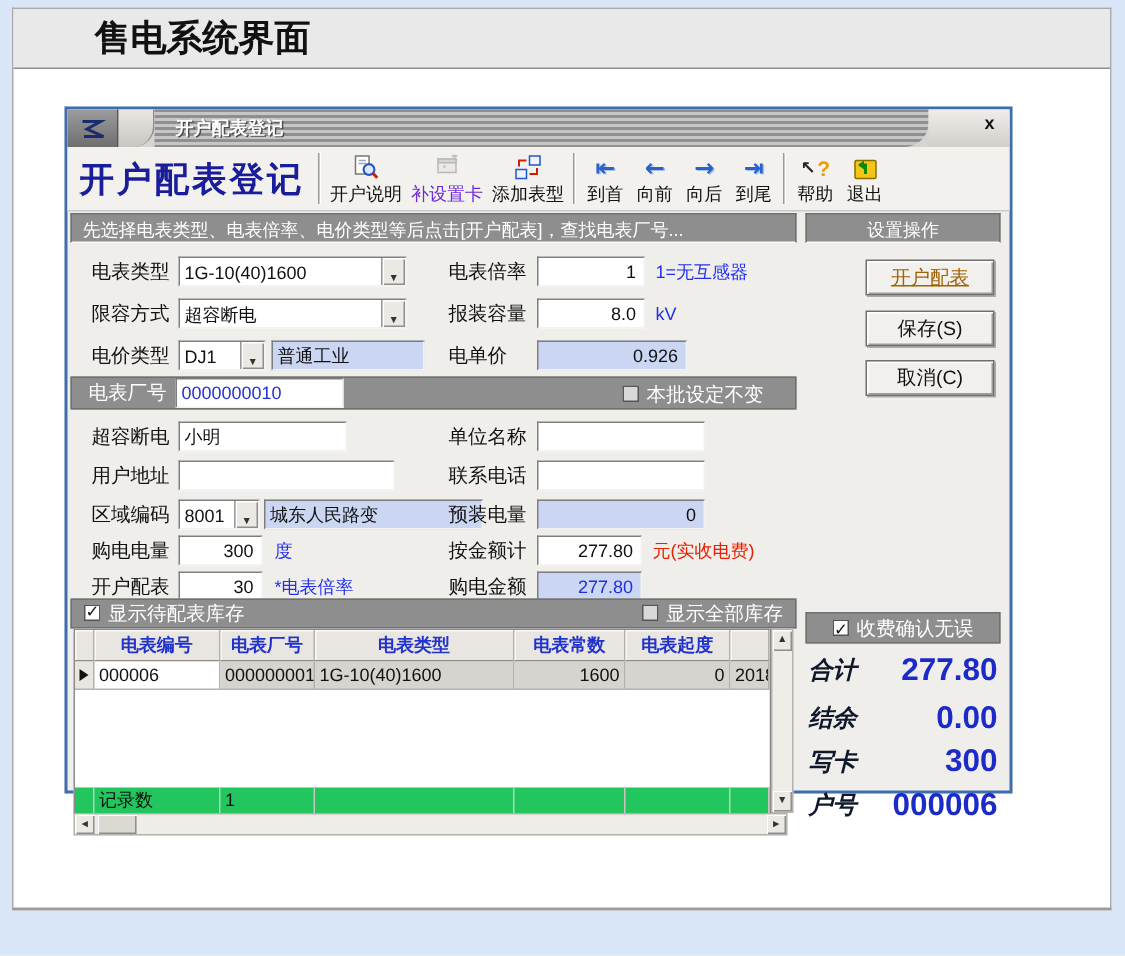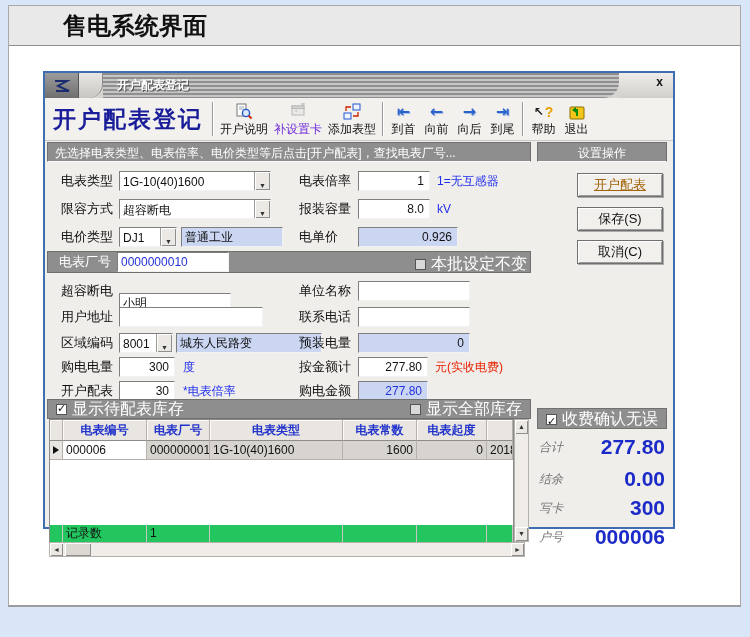--- a/index.html
+++ b/index.html
@@ -63,21 +63,21 @@
   .ddb { width:16px; height:18px; background:#ece9e4; border-left:1px solid #9a9a9a;
          box-shadow:inset 1px 1px 0 #fff, inset -1px -1px 0 #8e8e8e; position:relative; }
   .ddb::after { content:"▼"; font-size:7px; color:#333; position:absolute; left:4px; top:5px; }
   .note { font-size:12px; line-height:20px; white-space:nowrap; }
   .note.blue { color:#2230ee; }
   .note.red { color:#e82000; }
 
   .cb { display:inline-block; width:11px; height:11px; background:#fff; border:1px solid #555; vertical-align:-1px; position:relative; }
   .cb.checked::after { content:"✓"; position:absolute; left:0px; top:-3px; font-size:11px; font-weight:bold; color:#111; }
   .cb.gray { background:#d9d9d9; }
-  .cbl { font-size:16px; color:#fff; margin-left:5px; }
+  .cbl { font-size:13px; color:#fff; margin-left:5px; }
 
   .fbar { left:2px; top:178px; width:484px; height:22px; background:#8e8e8e; border:1px solid #707070; }
   .sbar { left:2px; top:326px; width:484px; height:20px; background:#8e8e8e; border:1px solid #707070;
           display:flex; justify-content:space-between; align-items:center; padding:0 8px; }
 
   
   .grid { left:4px; top:346px; width:465px; border:1px solid #8a8a8a; background:#fff; }
   .trow { display:grid; grid-template-columns:13px 84px 63px 133px 74px 70px 26px; }
   .th { height:21px; background:#e9e6e1; border-right:1px solid #b5b2ad; border-bottom:1px solid #8f8c87;
         box-shadow:inset 1px 1px 0 #fbfaf8; color:#2233cc; font-size:12px; font-weight:bold; text-align:center; line-height:20px;
@@ -103,22 +103,22 @@
   .hsp { flex:1; }
 
   
   .pbtn { left:532px; width:86px; height:24px; background:#f2f0ed; border:1px solid #6f6f6f;
           box-shadow:inset 1px 1px 0 #ffffff, inset -1px -1px 0 #9b9b9b, 1px 1px 0 #aaa;
           font-size:13px; color:#111; text-align:center; line-height:22px; cursor:default; }
   .pbtn.disabled { color:#a16207;text-decoration:underline; }
   .billbar { left:492px; top:335px; width:130px; height:21px; background:#8e8e8e; border:1px solid #707070;
              color:#fff; font-size:12px; line-height:19px; text-align:center; }
   .brow { left:494px; width:126px; height:28px; display:flex; justify-content:space-between; align-items:center; }
-  .blabel { font-family:"DejaVu Serif","Liberation Serif",serif; font-style:italic; font-weight:normal;
-            font-size:12px; color:#737373; }
+  .blabel { font-family:"DejaVu Serif","Liberation Serif",serif; font-style:italic; font-weight:bold;
+            font-size:16px; color:#0f172a; }
   .bval { font-size:21px; font-weight:bold; color:#1c2bc8; letter-spacing:0px; }
 </style>
 </head>
 <body>
 
 <div class="card">
   <div class="page-header">
     <span>售电系统界面</span>
   </div>
 
@@ -263,21 +263,21 @@
     <div class="fld ro num abs" style="left:313px;top:154px;width:100px">0.926</div>
 
     <div class="fbar abs"></div>
     <span class="lbl white abs" style="left:14px;top:179px">电表厂号</span>
     <div class="fld bluetxt abs" style="left:72px;top:179px;width:112px">0000000010</div>
     <span class="abs" style="left:370px;top:181px">
       <span class="cb gray"></span><span class="cbl">本批设定不变</span>
     </span>
 
     <span class="lbl abs" style="left:16px;top:208px">超容断电</span>
-    <div class="fld abs" style="left:74px;top:220px;width:112px">小明</div>
+    <div class="fld abs" style="left:74px;top:208px;width:112px">小明</div>
     <span class="lbl abs" style="left:254px;top:208px">单位名称</span>
     <div class="fld abs" style="left:313px;top:208px;width:112px"></div>
 
     <span class="lbl abs" style="left:16px;top:234px">用户地址</span>
     <div class="fld abs" style="left:74px;top:234px;width:144px"></div>
     <span class="lbl abs" style="left:254px;top:234px">联系电话</span>
     <div class="fld abs" style="left:313px;top:234px;width:112px"></div>
 
     <span class="lbl abs" style="left:16px;top:260px">区域编码</span>
     <div class="fld dd abs" style="left:74px;top:260px;width:54px">

